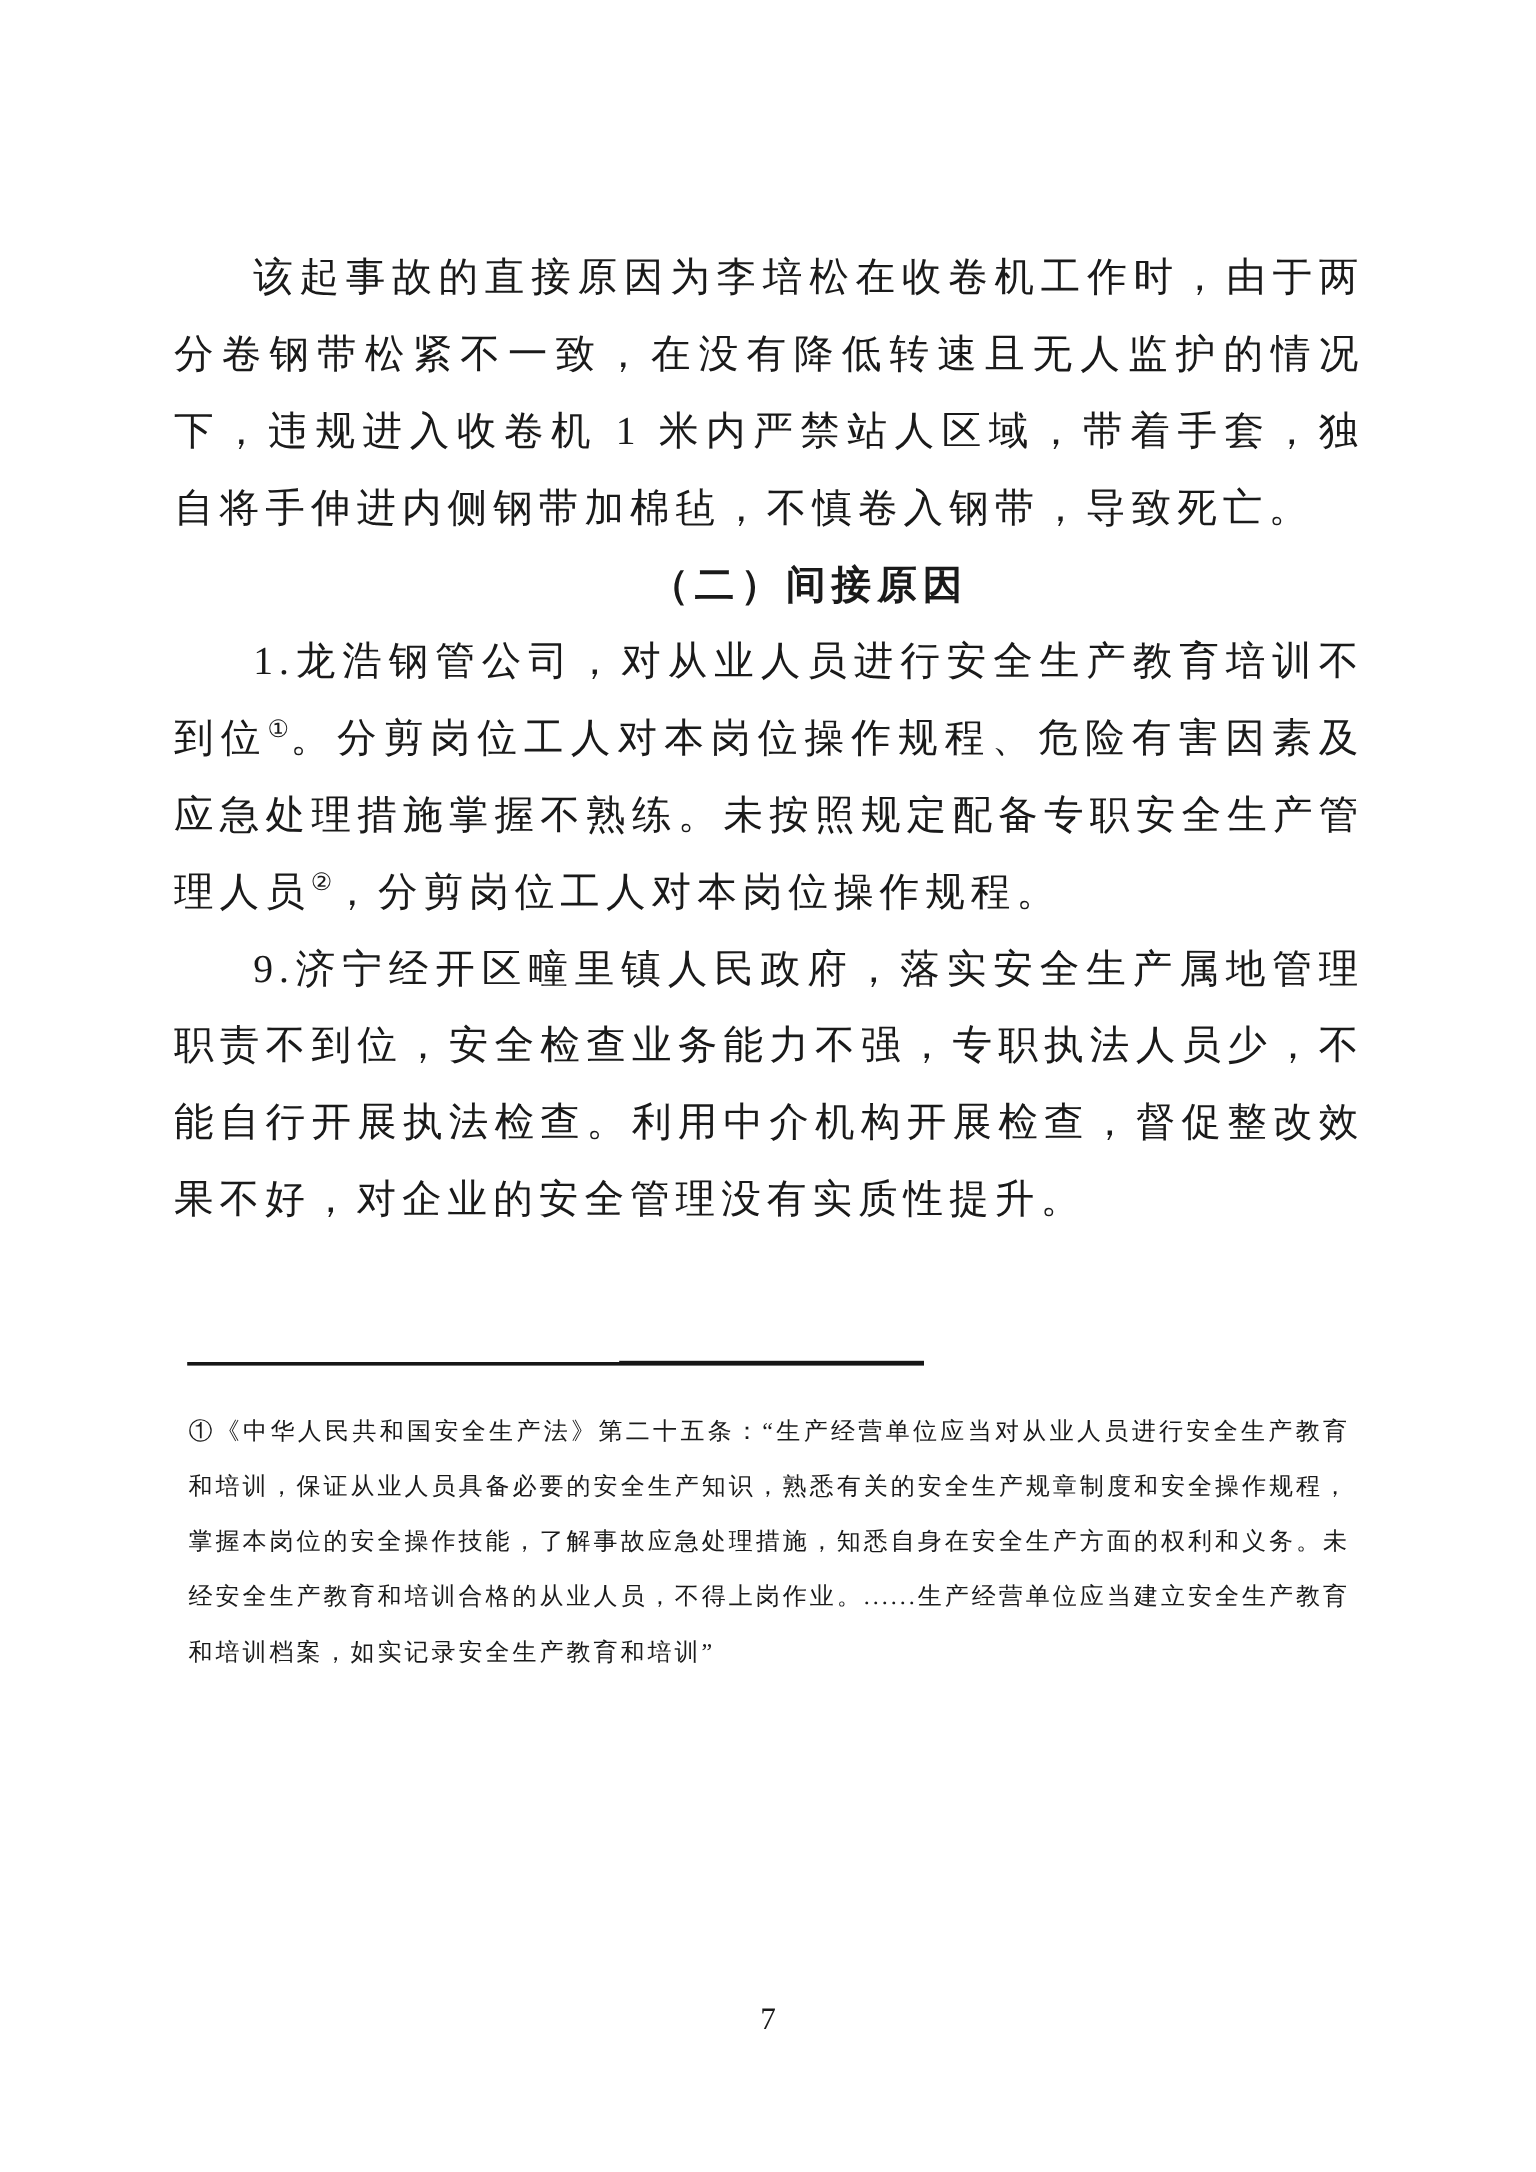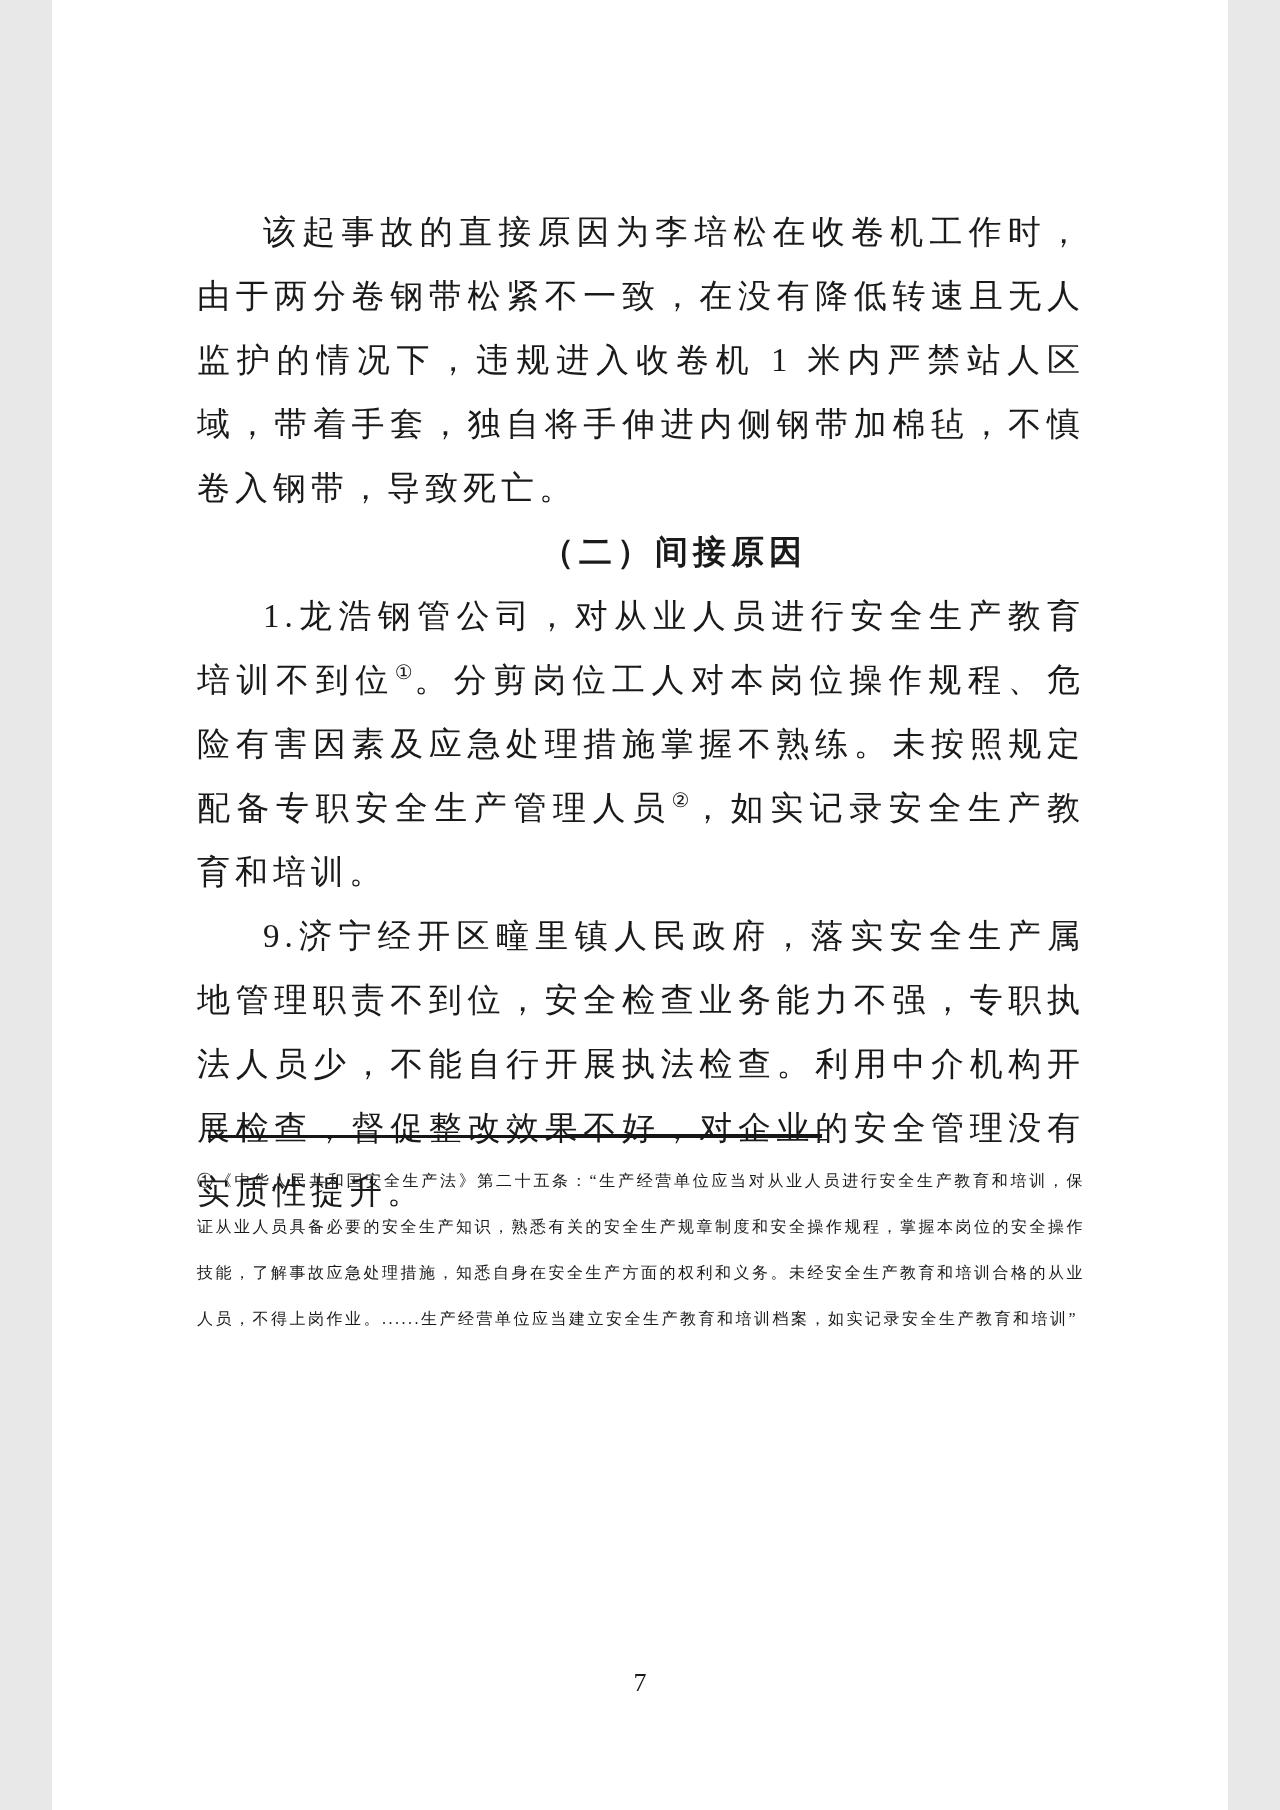--- a/index.html
+++ b/index.html
@@ -2,21 +2,21 @@
 <html><head>
 <meta charset="utf-8">
 <style>
   html, body {
     margin: 0;
     padding: 0;
     background: #e8e8e8;
   }
   .page {
     position: relative;
-    width: 1176px;
+    width: 1280px;
     height: 1810px;
     margin: 0 auto;
     background: #ffffff;
     font-family: "Liberation Serif", "DejaVu Serif", serif;
     color: #1a1a1a;
     overflow: hidden;
   }
   .body-text {
     position: absolute;
     left: 145px;
@@ -59,22 +59,22 @@
     height: 3px;
     background: #161616;
   }
   .footnotes {
     position: absolute;
     left: 145px;
     right: 143px;
     top: 1158px;
   }
   .footnote {
-    margin: 0;
-    font-size: 16px;
+    margin: 12px;
+    font-size: 20px;
     line-height: 46px;
     letter-spacing: 2.5px;
     text-align: justify;
     word-break: break-all;
   }
   .page-number {
     position: absolute;
     top: 1668px;
     left: 0;
     width: 100%;
@@ -86,21 +86,21 @@
 </head>
 <body>
 
 <div class="page">
 
   <div class="body-text">
     <p class="para"><span>该起事故的直接原因为李培松在收卷机工作时，由于两分卷钢带松紧不一致，在没有降低转速且无人监护的情况下，违规进入收卷机 1 米内严禁站人区域，带着手套，独自将手伸进内侧钢带加棉毡，不慎卷入钢带，导致死亡。</span></p>
 
     <h3 class="heading">（二）间接原因</h3>
 
-    <p class="para"><span>1.龙浩钢管公司，对从业人员进行安全生产教育培训不到位</span><sup class="fn-ref">①</sup><span>。分剪岗位工人对本岗位操作规程、危险有害因素及应急处理措施掌握不熟练。未按照规定配备专职安全生产管理人员</span><sup class="fn-ref">②</sup><span>，如实记录安全生产教育和培训。</span></p>
+    <p class="para"><span>1.龙浩钢管公司，对从业人员进行安全生产教育培训不到位</span><sup class="fn-ref">①</sup><span>。分剪岗位工人对本岗位操作规程、危险有害因素及应急处理措施掌握不熟练。未按照规定配备专职安全生产管理人员</span><sup class="fn-ref">②</sup><span>，分剪岗位工人对本岗位操作规程。</span></p>
 
     <p class="para"><span>9.济宁经开区疃里镇人民政府，落实安全生产属地管理职责不到位，安全检查业务能力不强，专职执法人员少，不能自行开展执法检查。利用中介机构开展检查，督促整改效果不好，对企业的安全管理没有实质性提升。</span></p>
 
   </div>
 
   <div class="footnote-separator"></div>
 
   <div class="footnotes">
     <p class="footnote"><span>①</span><span>《中华人民共和国安全生产法》第二十五条：“生产经营单位应当对从业人员进行安全生产教育和培训，保证从业人员具备必要的安全生产知识，熟悉有关的安全生产规章制度和安全操作规程，掌握本岗位的安全操作技能，了解事故应急处理措施，知悉自身在安全生产方面的权利和义务。未经安全生产教育和培训合格的从业人员，不得上岗作业。......生产经营单位应当建立安全生产教育和培训档案，如实记录安全生产教育和培训”</span></p>
 

